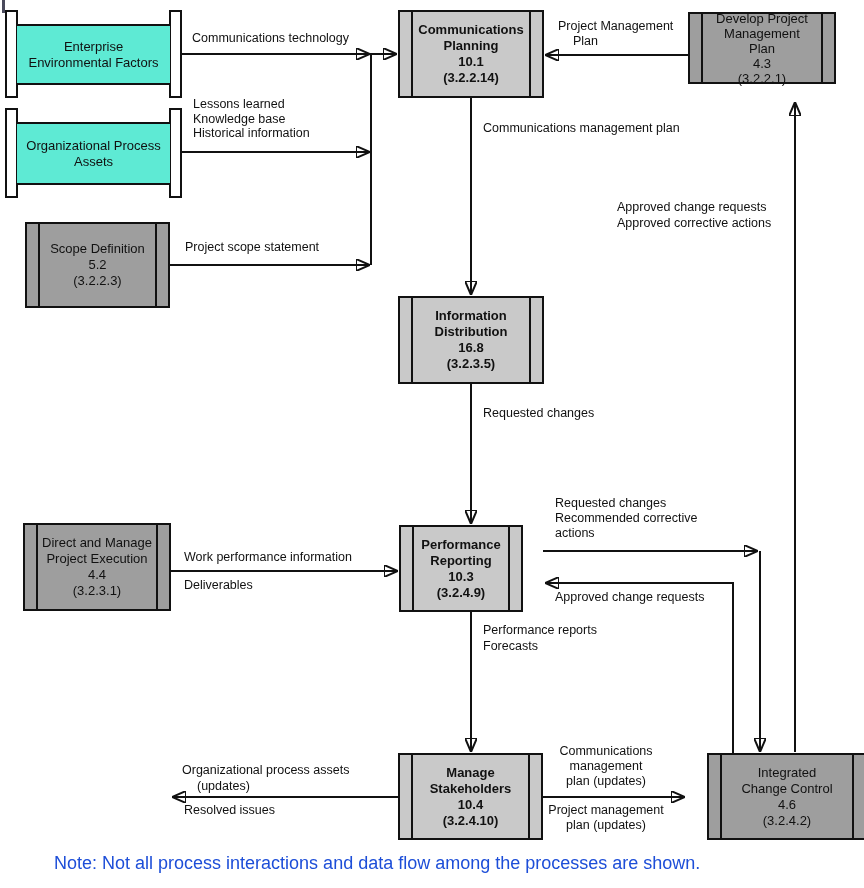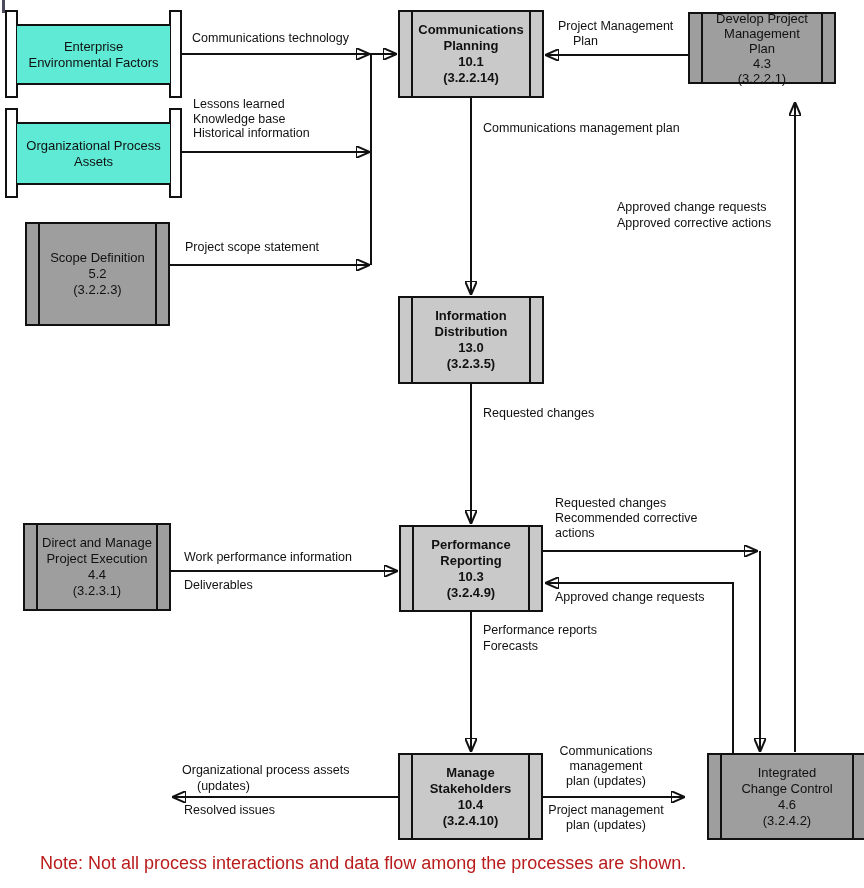--- a/index.html
+++ b/index.html
@@ -38,21 +38,21 @@
     display:flex;align-items:center;justify-content:center;}
   .ibeam .band .btxt{font-size:13px;line-height:16px;}
 
   
   .lbl{position:absolute;font-size:12.5px;line-height:14.5px;white-space:nowrap;}
   .lbl.lh15 div{line-height:15px;}
   .lbl.lh16 div{line-height:16px;}
   .lbl.center{text-align:center;}
   .lbl .ind{padding-left:15px;}
 
-  .note{position:absolute;left:40px;top:853px;font-size:18px;color:#b91c1c;white-space:nowrap;}
+  .note{position:absolute;left:54px;top:853px;font-size:18px;color:#1d4ed8;white-space:nowrap;}
   .artifact{position:absolute;left:2px;top:0;width:3px;height:13px;background:#4a4a5c;}
 </style>
 </head>
 <body>
 
 <div id="canvas">
 
   <svg class="wires" width="864" height="888" aria-hidden="true">
     <defs>
       <marker id="arr" markerUnits="userSpaceOnUse" markerWidth="14" markerHeight="12" viewBox="0 0 14 12" refX="13" refY="6" orient="auto">
@@ -93,21 +93,21 @@
     <div class="bar l"></div>
     <div class="bar r"></div>
     <div class="band">
       <div class="btxt">
         <div>Organizational Process</div>
         <div>Assets</div>
       </div>
     </div>
   </div>
 
-  <div class="pbox" style="left:25px;top:222px;width:145px;height:104px">
+  <div class="pbox" style="left:25px;top:222px;width:145px;height:86px">
     <div class="btxt">
       <div>Scope Definition</div>
       <div>5.2</div>
       <div>(3.2.2.3)</div>
     </div>
   </div>
 
   <div class="pbox light" style="left:398px;top:10px;width:146px;height:88px">
     <div class="btxt bold">
       <div>Communications</div>
@@ -124,35 +124,35 @@
       <div>Plan</div>
       <div>4.3</div>
       <div>(3.2.2.1)</div>
     </div>
   </div>
 
   <div class="pbox light" style="left:398px;top:296px;width:146px;height:88px">
     <div class="btxt bold">
       <div>Information</div>
       <div>Distribution</div>
-      <div>13.0</div>
+      <div>16.8</div>
       <div>(3.2.3.5)</div>
     </div>
   </div>
 
   <div class="pbox" style="left:23px;top:523px;width:148px;height:88px">
     <div class="btxt">
       <div>Direct and Manage</div>
       <div>Project Execution</div>
       <div>4.4</div>
       <div>(3.2.3.1)</div>
     </div>
   </div>
 
-  <div class="pbox light" style="left:399px;top:525px;width:144px;height:87px">
+  <div class="pbox light" style="left:399px;top:525px;width:124px;height:87px">
     <div class="btxt bold">
       <div>Performance</div>
       <div>Reporting</div>
       <div>10.3</div>
       <div>(3.2.4.9)</div>
     </div>
   </div>
 
   <div class="pbox light" style="left:398px;top:753px;width:145px;height:87px">
     <div class="btxt bold">

